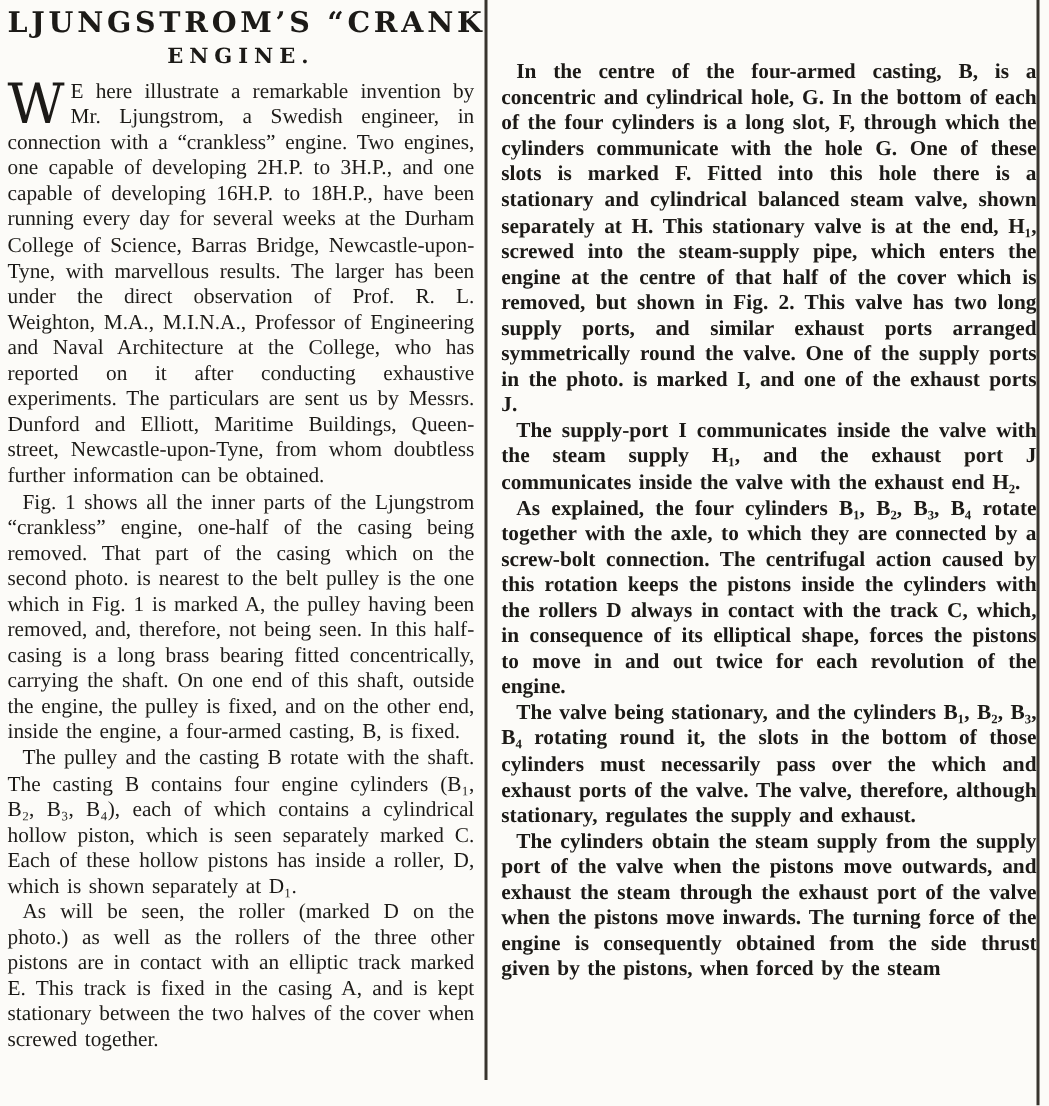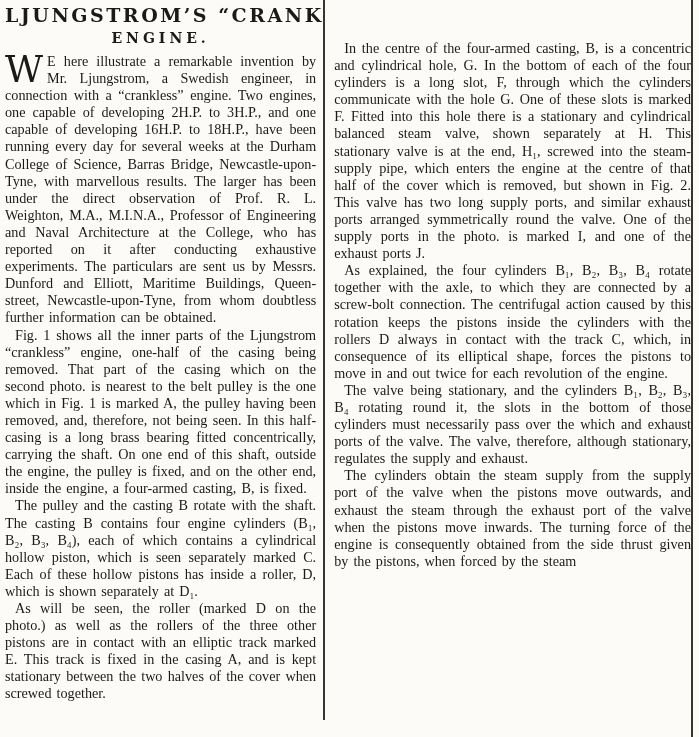--- a/index.html
+++ b/index.html
@@ -27,20 +27,21 @@
     height: 737px;
     overflow: hidden;
   }
   .col-left {
     width: 346px;
     padding: 4px 7px 0 5px;
   }
   .col-right {
     width: 400px;
     padding: 40px 8px 0 9px;
+    font-weight: bold;
   }
   .rule-mid {
     width: 2px;
     height: 720px;
     background: var(--rule);
     flex: none;
   }
   .rule-right {
     position: absolute;
     right: 6px;
@@ -98,20 +99,21 @@
     <p class="para"><span class="dropcap">W</span><span>E here illustrate a remarkable invention by Mr. Ljungstrom, a Swedish engineer, in connection with a “crankless” engine. Two engines, one capable of developing 2H.P. to 3H.P., and one capable of developing 16H.P. to 18H.P., have been running every day for several weeks at the Durham College of Science, Barras Bridge, Newcastle-upon-Tyne, with marvellous results. The larger has been under the direct observation of Prof. R. L. Weighton, M.A., M.I.N.A., Professor of Engineering and Naval Architecture at the College, who has reported on it after conducting exhaustive experiments. The particulars are sent us by Messrs. Dunford and Elliott, Maritime Buildings, Queen-street, Newcastle-upon-Tyne, from whom doubtless further information can be obtained.</span></p>
     <p class="para indent">Fig. 1 shows all the inner parts of the Ljungstrom “crankless” engine, one-half of the casing being removed. That part of the casing which on the second photo. is nearest to the belt pulley is the one which in Fig. 1 is marked A, the pulley having been removed, and, therefore, not being seen. In this half-casing is a long brass bearing fitted concentrically, carrying the shaft. On one end of this shaft, outside the engine, the pulley is fixed, and on the other end, inside the engine, a four-armed casting, B, is fixed.</p>
     <p class="para indent">The pulley and the casting B rotate with the shaft. The casting B contains four engine cylinders (B₁, B₂, B₃, B₄), each of which contains a cylindrical hollow piston, which is seen separately marked C. Each of these hollow pistons has inside a roller, D, which is shown separately at D₁.</p>
     <p class="para indent">As will be seen, the roller (marked D on the photo.) as well as the rollers of the three other pistons are in contact with an elliptic track marked E. This track is fixed in the casing A, and is kept stationary between the two halves of the cover when screwed together.</p>
   </div>
 
   <div class="rule-mid"></div>
 
   <div class="col col-right">
     <p class="para indent">In the centre of the four-armed casting, B, is a concentric and cylindrical hole, G. In the bottom of each of the four cylinders is a long slot, F, through which the cylinders communicate with the hole G. One of these slots is marked F. Fitted into this hole there is a stationary and cylindrical balanced steam valve, shown separately at H. This stationary valve is at the end, H₁, screwed into the steam-supply pipe, which enters the engine at the centre of that half of the cover which is removed, but shown in Fig. 2. This valve has two long supply ports, and similar exhaust ports arranged symmetrically round the valve. One of the supply ports in the photo. is marked I, and one of the exhaust ports J.</p>
+    <p class="para indent">The supply-port I communicates inside the valve with the steam supply H₁, and the exhaust port J communicates inside the valve with the exhaust end H₂.</p>
     <p class="para indent">As explained, the four cylinders B₁, B₂, B₃, B₄ rotate together with the axle, to which they are connected by a screw-bolt connection. The centrifugal action caused by this rotation keeps the pistons inside the cylinders with the rollers D always in contact with the track C, which, in consequence of its elliptical shape, forces the pistons to move in and out twice for each revolution of the engine.</p>
     <p class="para indent">The valve being stationary, and the cylinders B₁, B₂, B₃, B₄ rotating round it, the slots in the bottom of those cylinders must necessarily pass over the which and exhaust ports of the valve. The valve, therefore, although stationary, regulates the supply and exhaust.</p>
     <p class="para indent">The cylinders obtain the steam supply from the supply port of the valve when the pistons move outwards, and exhaust the steam through the exhaust port of the valve when the pistons move inwards. The turning force of the engine is consequently obtained from the side thrust given by the pistons, when forced by the steam</p>
   </div>
 
   <div class="rule-right"></div>
 
 </div>
 
 </body></html>

